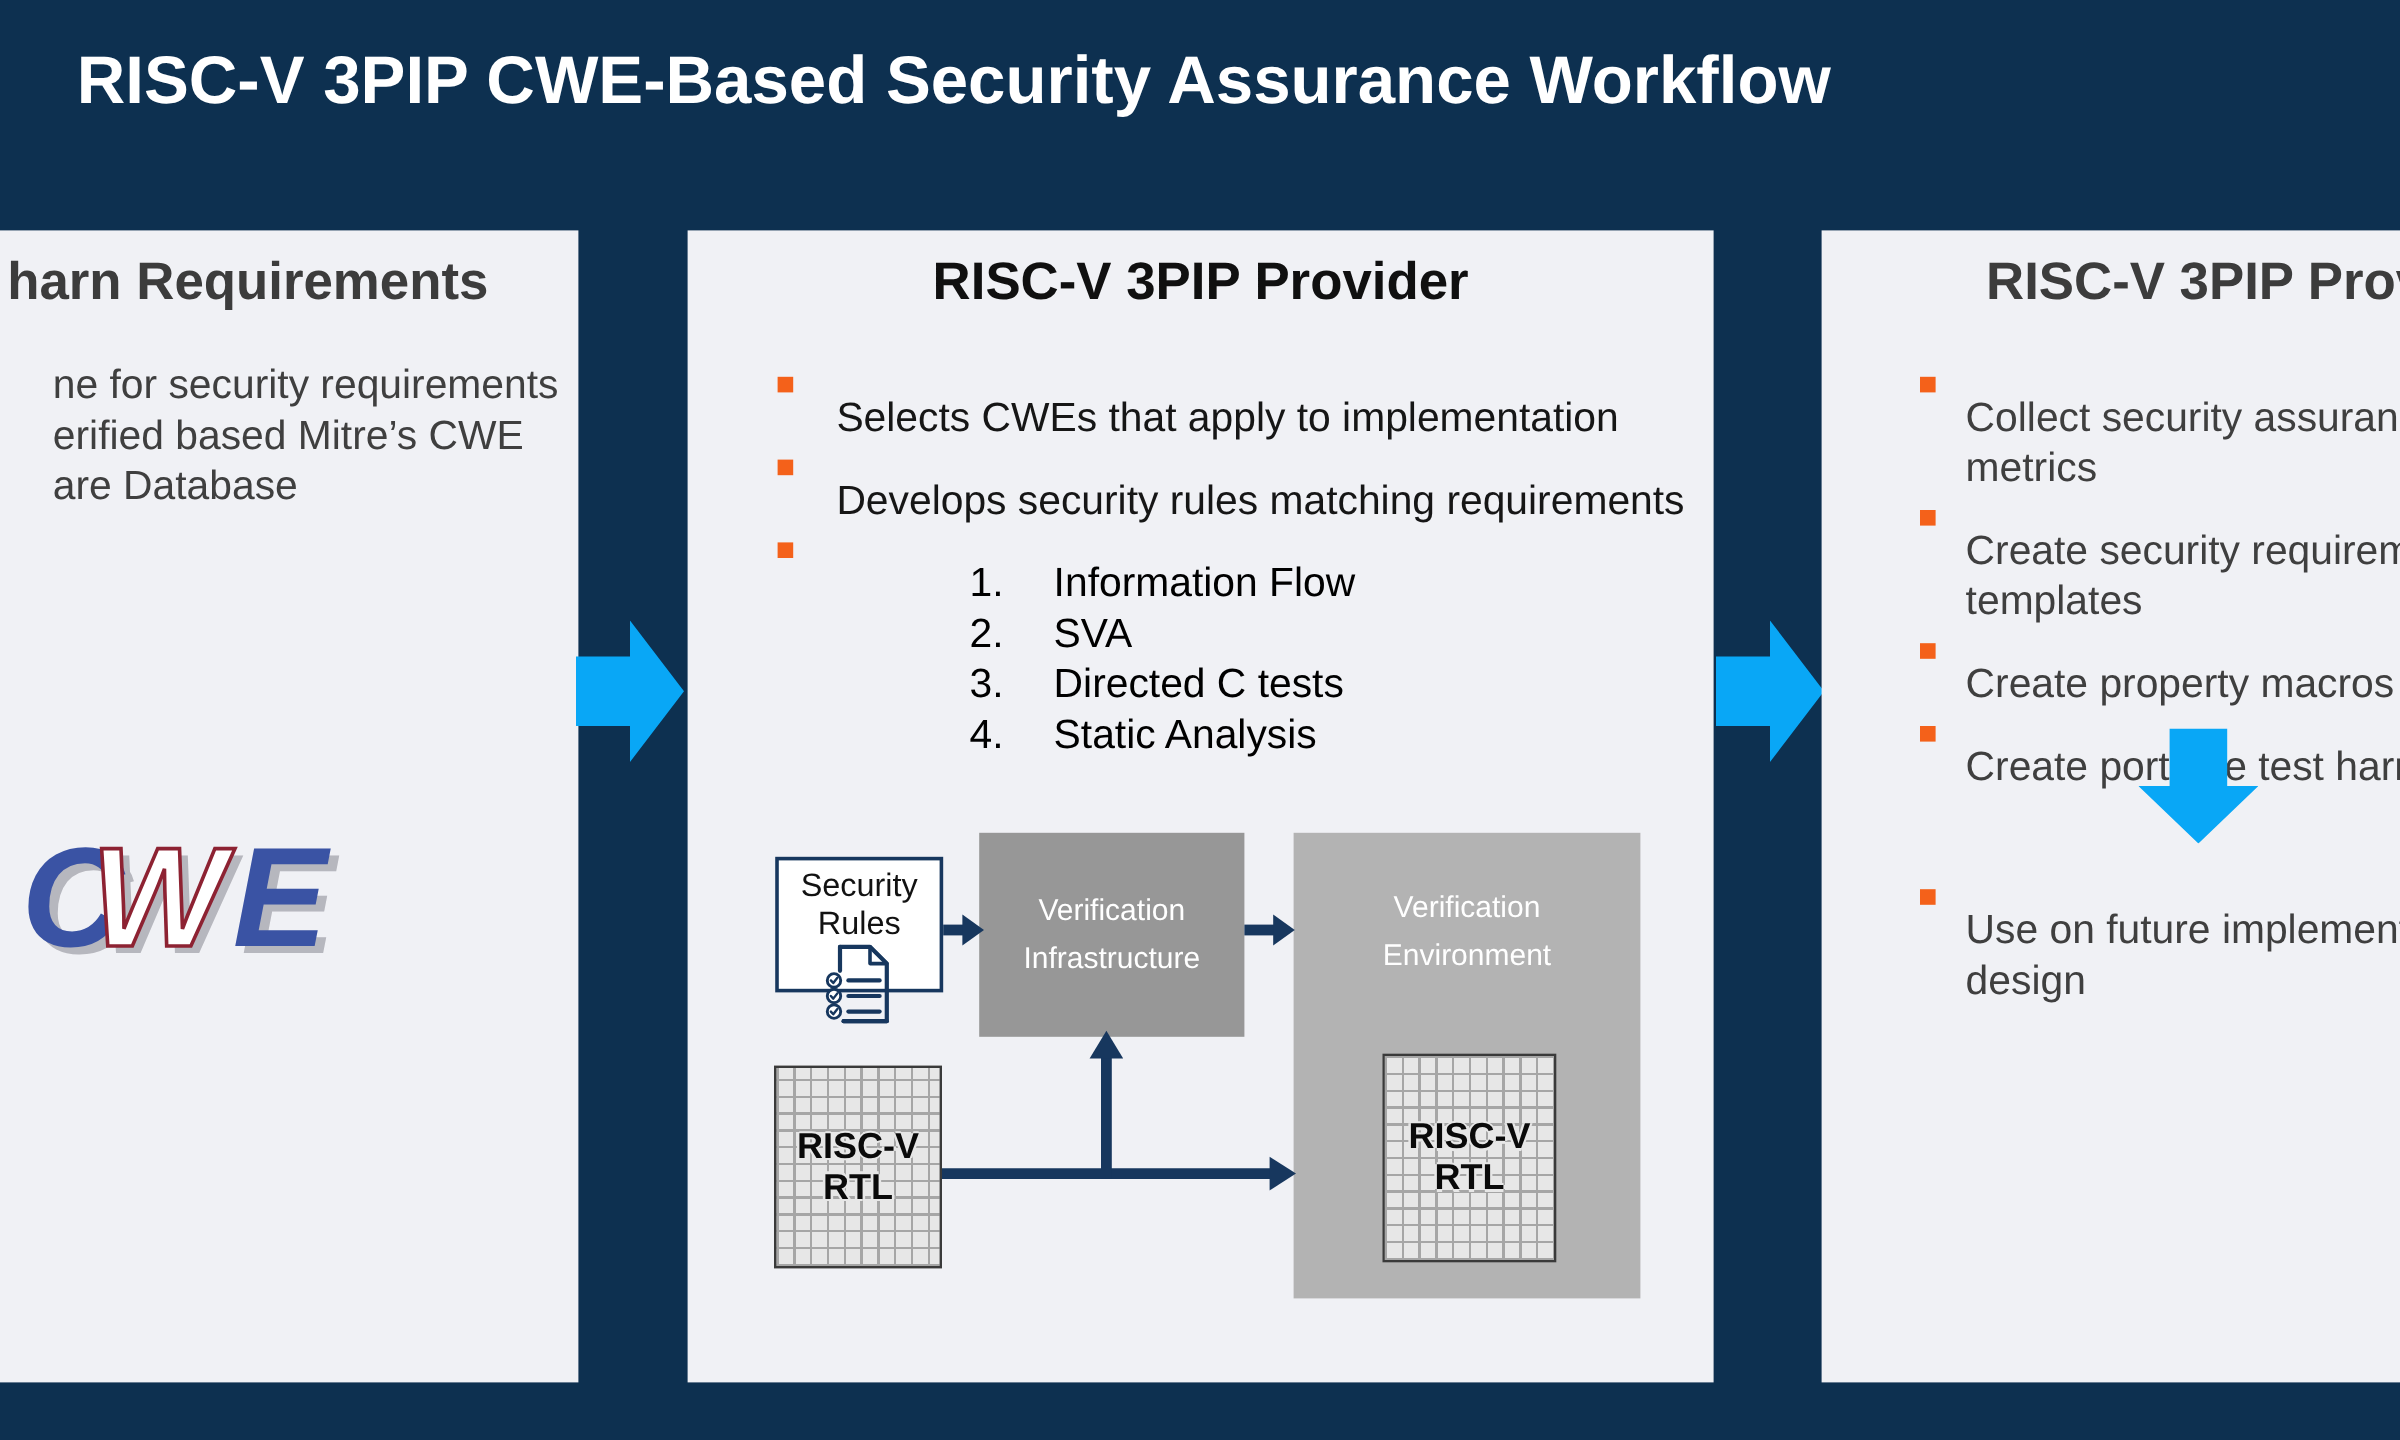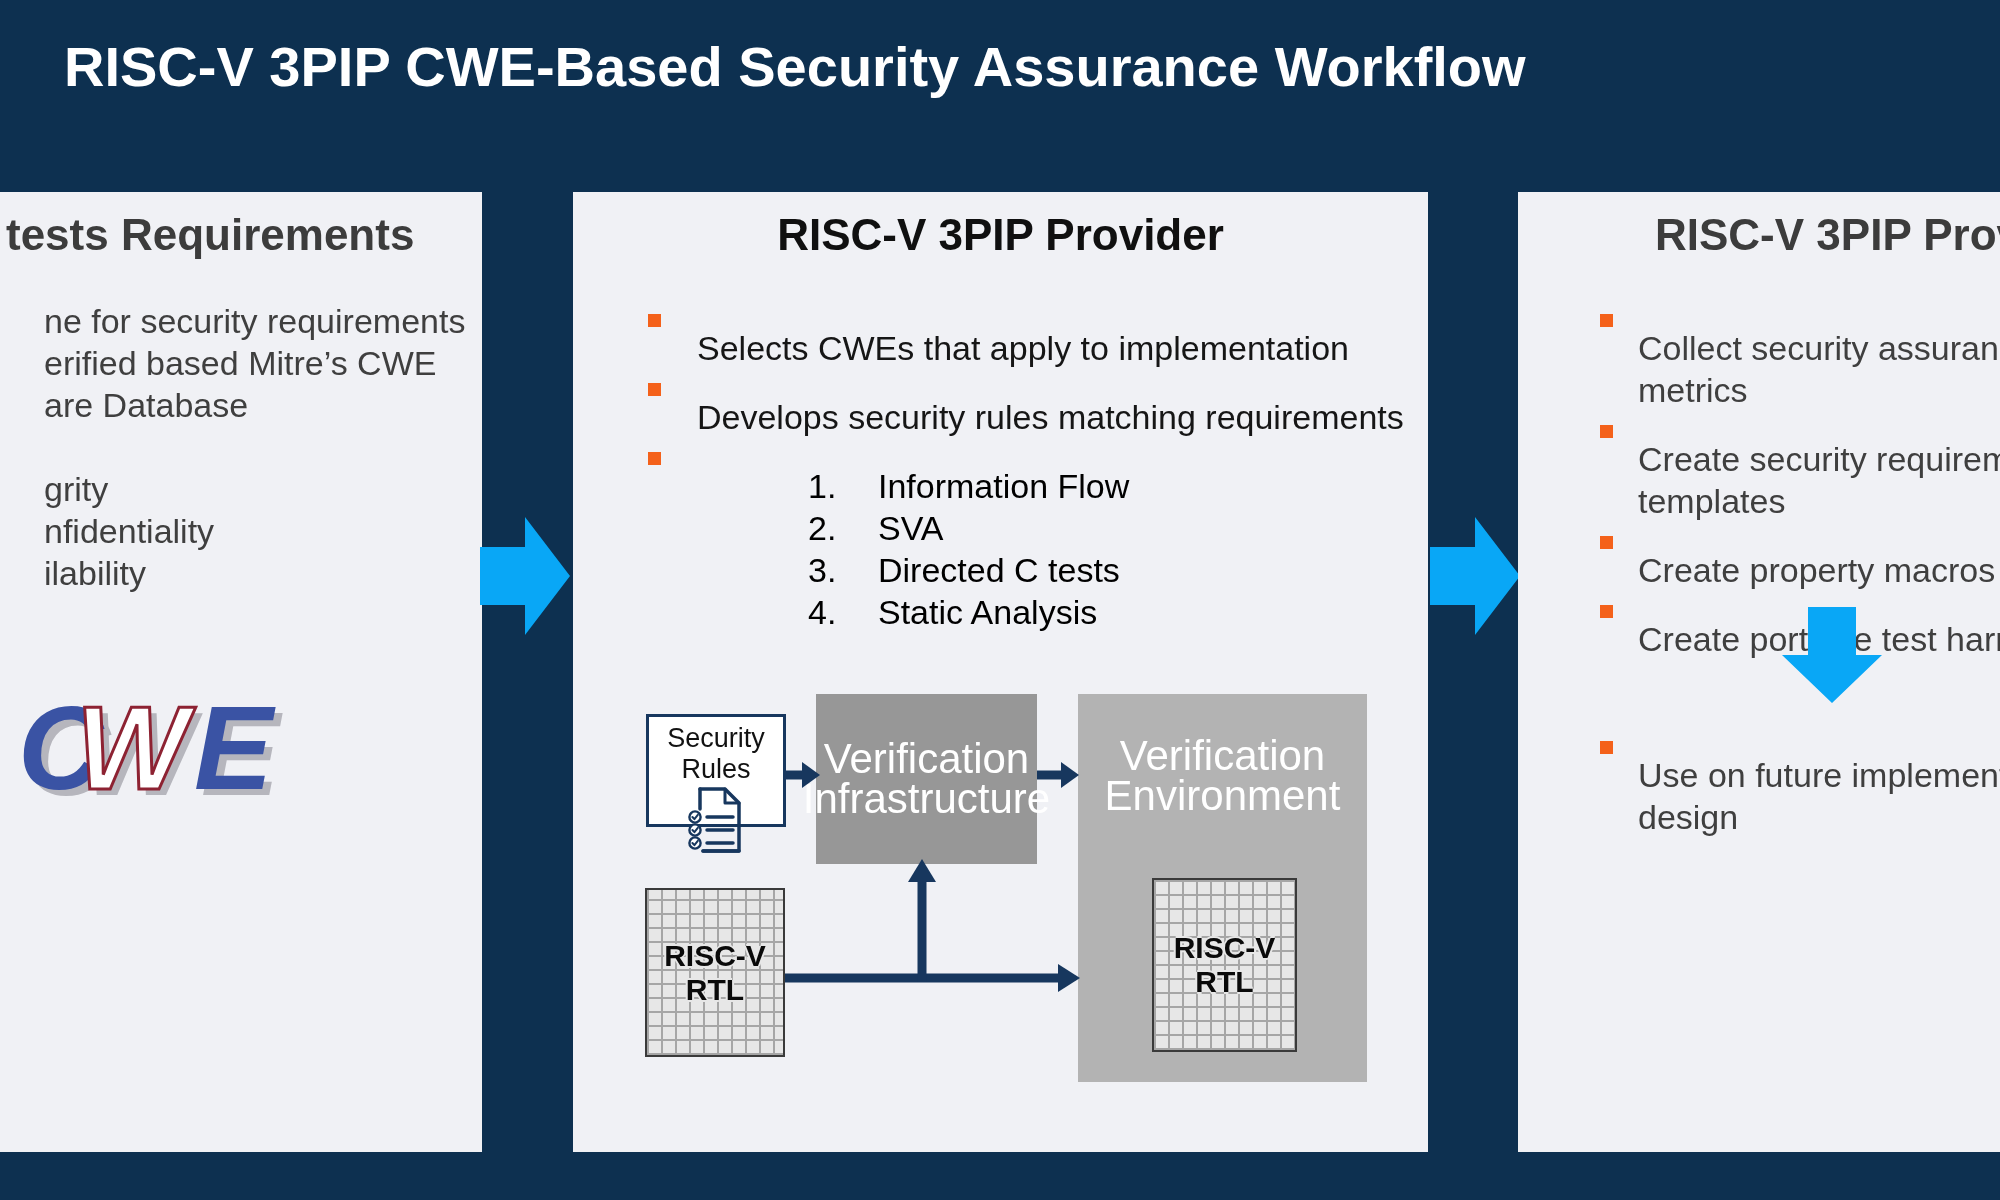--- a/index.html
+++ b/index.html
@@ -46,21 +46,21 @@
   
   .flow-arrow{position:absolute;top:517px;}
   #flow-arrow-1{left:480px;}
   #flow-arrow-2{left:1430px;}
   
   .dg-box{position:absolute;box-sizing:border-box;}
   #sr-box{left:73px;top:522px;width:140px;height:113px;background:#FFFFFF;border:3px solid var(--diagram_arrow_navy,#17375E);text-align:center;}
   #sr-box .dg-label{margin-top:6px;font-size:27px;line-height:31px;color:#121212;white-space:pre;}
   #vi-box{left:243px;top:502px;width:221px;height:170px;background:var(--infrastructure_box_gray,#979797);display:flex;align-items:center;justify-content:center;}
   #ve-box{left:505px;top:502px;width:289px;height:388px;background:var(--environment_box_gray,#B3B3B3);}
-  .dg-gray-label{color:#FFFFFF;font-size:42px;line-height:40px;text-align:center;white-space:pre;}
+  .dg-gray-label{color:#FFFFFF;font-size:25px;line-height:40px;text-align:center;white-space:pre;}
   #ve-box .dg-gray-label{margin-top:42px;}
   .rtl-box{
     background-color:#E7E7E7;
     background-image:
       repeating-linear-gradient(0deg,#A6A6A6 0 2px,transparent 2px 14px),
       repeating-linear-gradient(90deg,#A6A6A6 0 2px,transparent 2px 14px);
     border:2px solid #3A3A3A;
     display:flex;align-items:center;justify-content:center;
   }
   #rtl-left{left:72px;top:696px;width:140px;height:169px;}
@@ -70,30 +70,25 @@
   .dg-arrows{position:absolute;left:0;top:0;pointer-events:none;}
 </style>
 </head>
 <body>
 
 <div id="stage">
 
   <div class="main-title">RISC-V 3PIP CWE-Based Security Assurance Workflow</div>
 
   <div class="panel" id="left-panel">
-    <div class="panel-title">tests Requirements</div>
+    <div class="panel-title">harn Requirements</div>
     <div class="lp-lines body-text">
       <div>ne for security requirements</div>
       <div>erified based Mitre’s CWE</div>
       <div>are Database</div>
-    </div>
-    <div class="lp-items body-text">
-      <div>grity</div>
-      <div>nfidentiality</div>
-      <div>ilability</div>
     </div>
     <div class="cwe-logo">
       <svg width="270" height="108" viewBox="0 0 270 105">
         <g font-family="Liberation Sans, sans-serif" font-style="italic" font-weight="bold" font-size="118">
           <g fill="#A3A3AB" opacity="0.75">
             <text x="7" y="96">C</text>
               <text x="65" y="96">W</text>
               <text x="183" y="96">E</text>
           </g>
           <text x="0" y="90" fill="#3A53A4">C</text>

